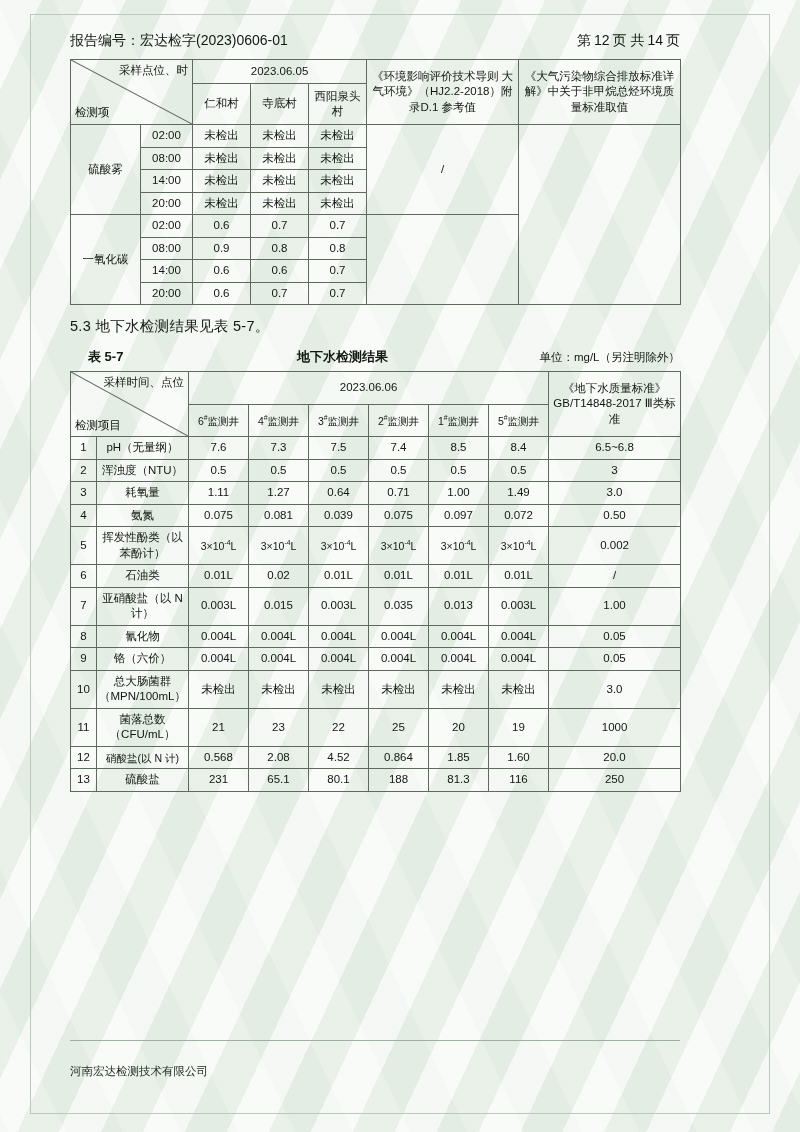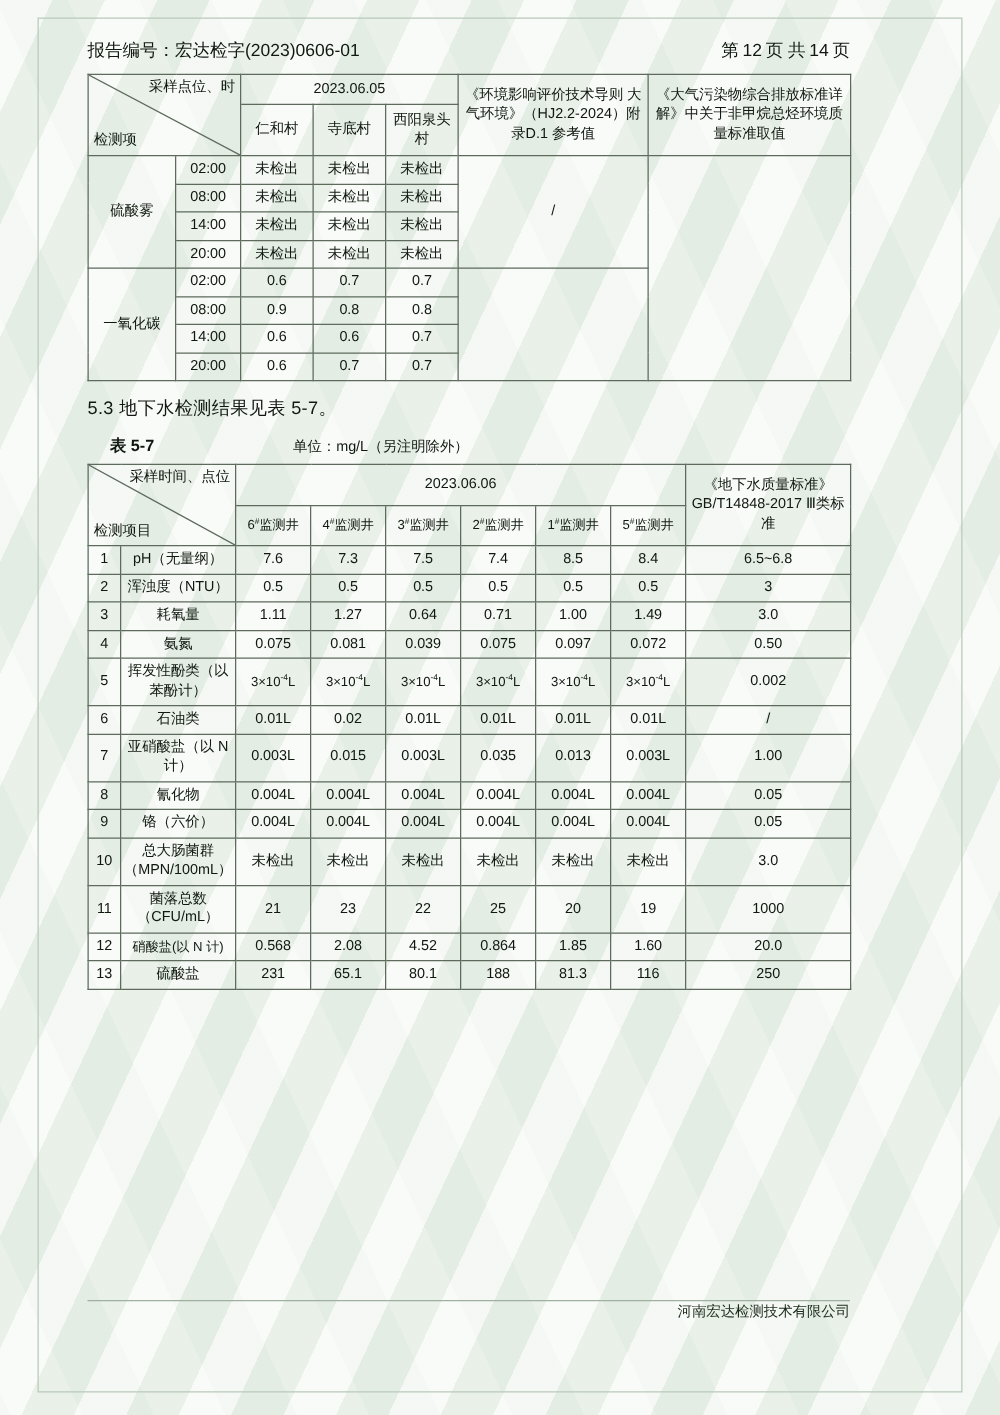--- a/index.html
+++ b/index.html
@@ -122,25 +122,25 @@
   .tbl-caption .ttl { flex: 1; text-align: center; font-weight: bold; }
   .tbl-caption .unit { width: 185px; text-align: right; font-size: 11.5px; font-weight: normal;}
 
   sup { font-size: 0.65em; vertical-align: super; }
 
   .footer {
     position: absolute;
     left: 70px;
     top: 1040px;
     width: 610px;
-    text-align: right;
+    text-align: left;
     font-size: 11.5px;
     color: #1b2a1a;
     border-top: 1px solid #9fb0a0;
-    padding-top: 1px;
+    padding-top: 23px;
     z-index: 2;
   }
 </style>
 </head>
 <body>
 
 <div id="page">
   <div id="sheet"></div>
 
   <div class="content">
@@ -167,21 +167,21 @@
           <td class="diag" colspan="2" rowspan="2">
             <span class="line">
               <svg viewBox="0 0 122 58" preserveAspectRatio="none">
                   <line x1="0" y1="0" x2="122" y2="58" stroke="#5d6a5c" stroke-width="1"></line>
                 </svg>
             </span>
             <span class="tr">采样点位、时</span>
             <span class="bl">检测项</span>
           </td>
           <td colspan="3">2023.06.05</td>
-          <td rowspan="2" class="pad">《环境影响评价技术导则 大气环境》（HJ2.2-2024）附录D.1 参考值</td>
+          <td rowspan="2" class="pad">《环境影响评价技术导则 大气环境》（HJ2.2-2018）附录D.1 参考值</td>
           <td rowspan="2" class="pad">《大气污染物综合排放标准详解》中关于非甲烷总烃环境质量标准取值</td>
         </tr>
         <tr>
           <td>仁和村</td>
           <td>寺底村</td>
           <td>西阳泉头村</td>
         </tr>
 
         <tr>
           <td rowspan="4">硫酸雾</td>
@@ -237,20 +237,21 @@
           <td>0.7</td>
           <td>0.7</td>
         </tr>
       </tbody>
     </table>
 
     <div class="sec-title">5.3 地下水检测结果见表 5-7。</div>
 
     <div class="tbl-caption">
       <div class="lbl">表 5-7</div>
+      <div class="ttl">地下水检测结果</div>
       <div class="unit">单位：mg/L（另注明除外）</div>
     </div>
 
     <table class="grid">
       <colgroup>
         <col style="width:26px">
         <col style="width:92px">
         <col style="width:60px">
         <col style="width:60px">
         <col style="width:60px">

